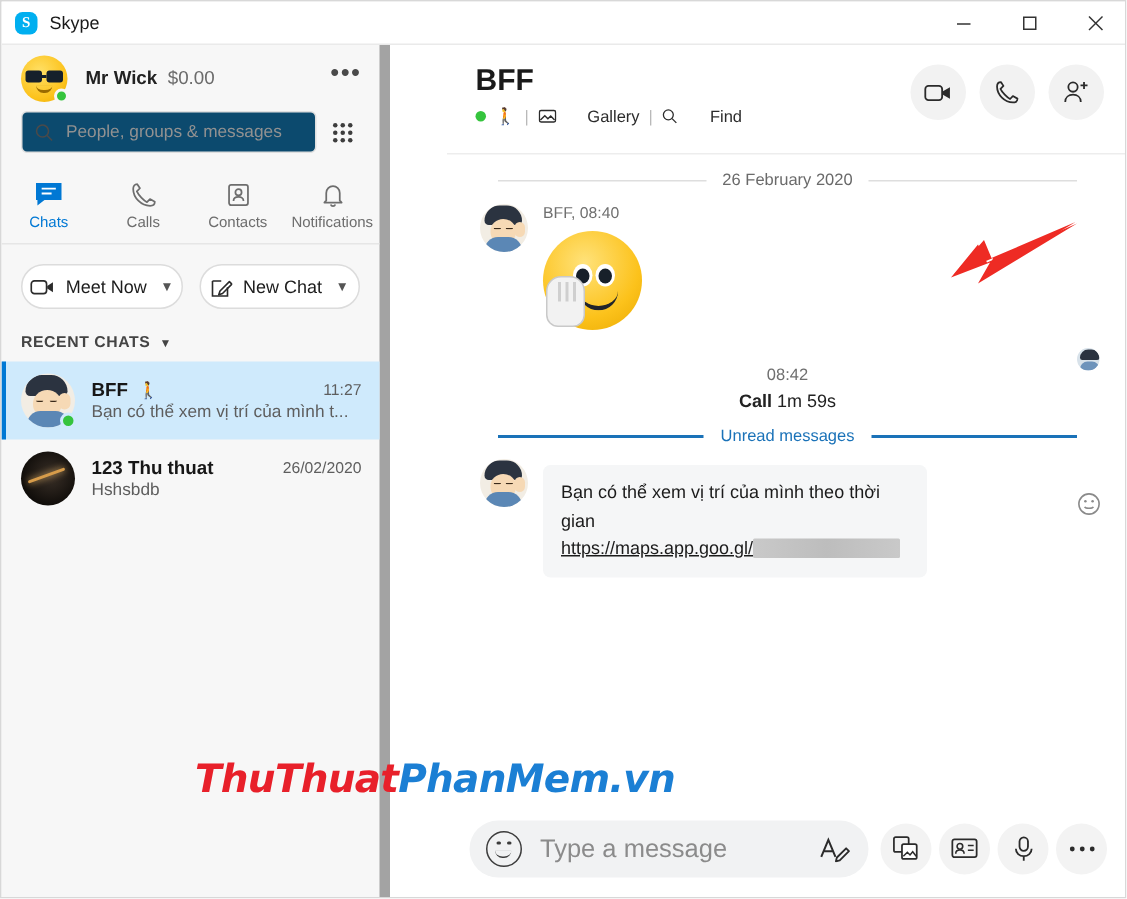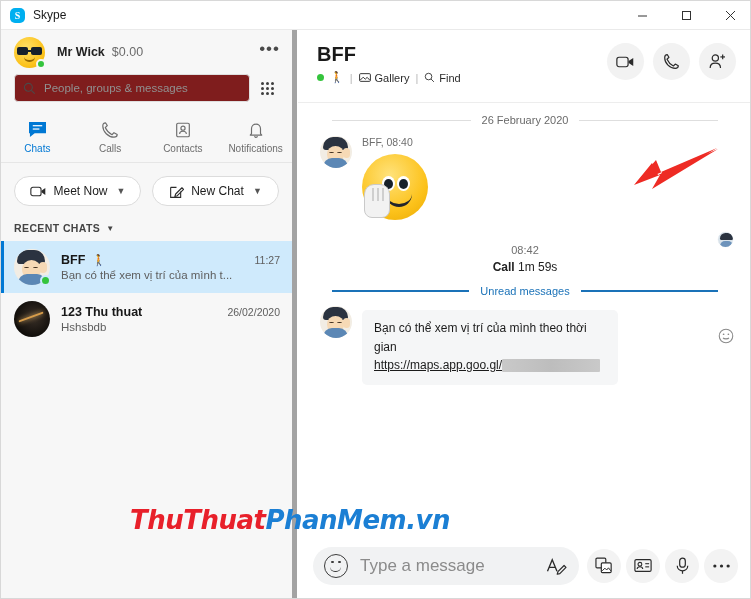--- a/index.html
+++ b/index.html
@@ -41,23 +41,23 @@
   .win-btn {
     width: 44px; height: 29px;
     display: flex; align-items: center; justify-content: center;
     color: #333;
   }
   .win-btn svg { display: block; }
 
   
   .sidebar {
     position: absolute; top: 29px; left: 0;
-    width: 296px; height: 570px;
+    width: 259px; height: 570px;
     background: #f7f7f7;
-    border-right: 5px solid #a3a3a3;
+    border-right: 7px solid #a3a3a3;
   }
   .profile-row {
     height: 44px; display: flex; align-items: center;
     padding: 0 12px 0 13px;
   }
   .avatar-me {
     position: relative; width: 31px; height: 31px; flex: none;
   }
   .emoji-face {
     width: 31px; height: 31px; border-radius: 50%;
@@ -96,21 +96,21 @@
   }
   .more-dots {
     margin-left: auto; color: #4a4a4a; font-size: 17px;
     letter-spacing: 1px; line-height: 10px; padding-bottom: 6px;
   }
 
   .search-row {
     padding: 0 12px 0 13px; display: flex; align-items: center;
   }
   .search-box {
-    flex: 1; height: 28px; background: #7f1d1d;
+    flex: 1; height: 28px; background: #0c4a6e;
     border: 1px solid #dfdfdf; border-radius: 4px;
     display: flex; align-items: center; padding: 0 8px;
   }
   .search-ph {
     margin-left: 8px; font-size: 11.5px; color: #919191;
   }
   .dialpad {
     width: 26px; height: 26px; margin-left: 4px;
     display: flex; align-items: center; justify-content: center;
   }
@@ -232,21 +232,21 @@
   .ch-title { font-size: 20px; font-weight: 700; color: #1a1a1a; }
   .ch-sub {
     margin-top: 5px; display: flex; align-items: center;
     gap: 6px; font-size: 11px; color: #4a4a4a;
   }
   .ch-green {
     width: 7px; height: 7px; border-radius: 50%; background: #35c43d;
   }
   .ch-sep { color: #b9b9b9; }
   .ch-link {
-    display: flex; align-items: center; gap: 4px; color: #2b2b2b;
+    display: flex; align-items: center; gap: 21px; color: #2b2b2b;
   }
   .ch-actions { display: flex; gap: 9px; align-items: flex-start; }
   .circ-btn {
     width: 37px; height: 37px; border-radius: 50%; background: #f2f2f2;
     display: flex; align-items: center; justify-content: center;
   }
 
   .messages {
     height: 428px; position: relative; overflow: hidden;
     padding: 0 16px 0 16px;

